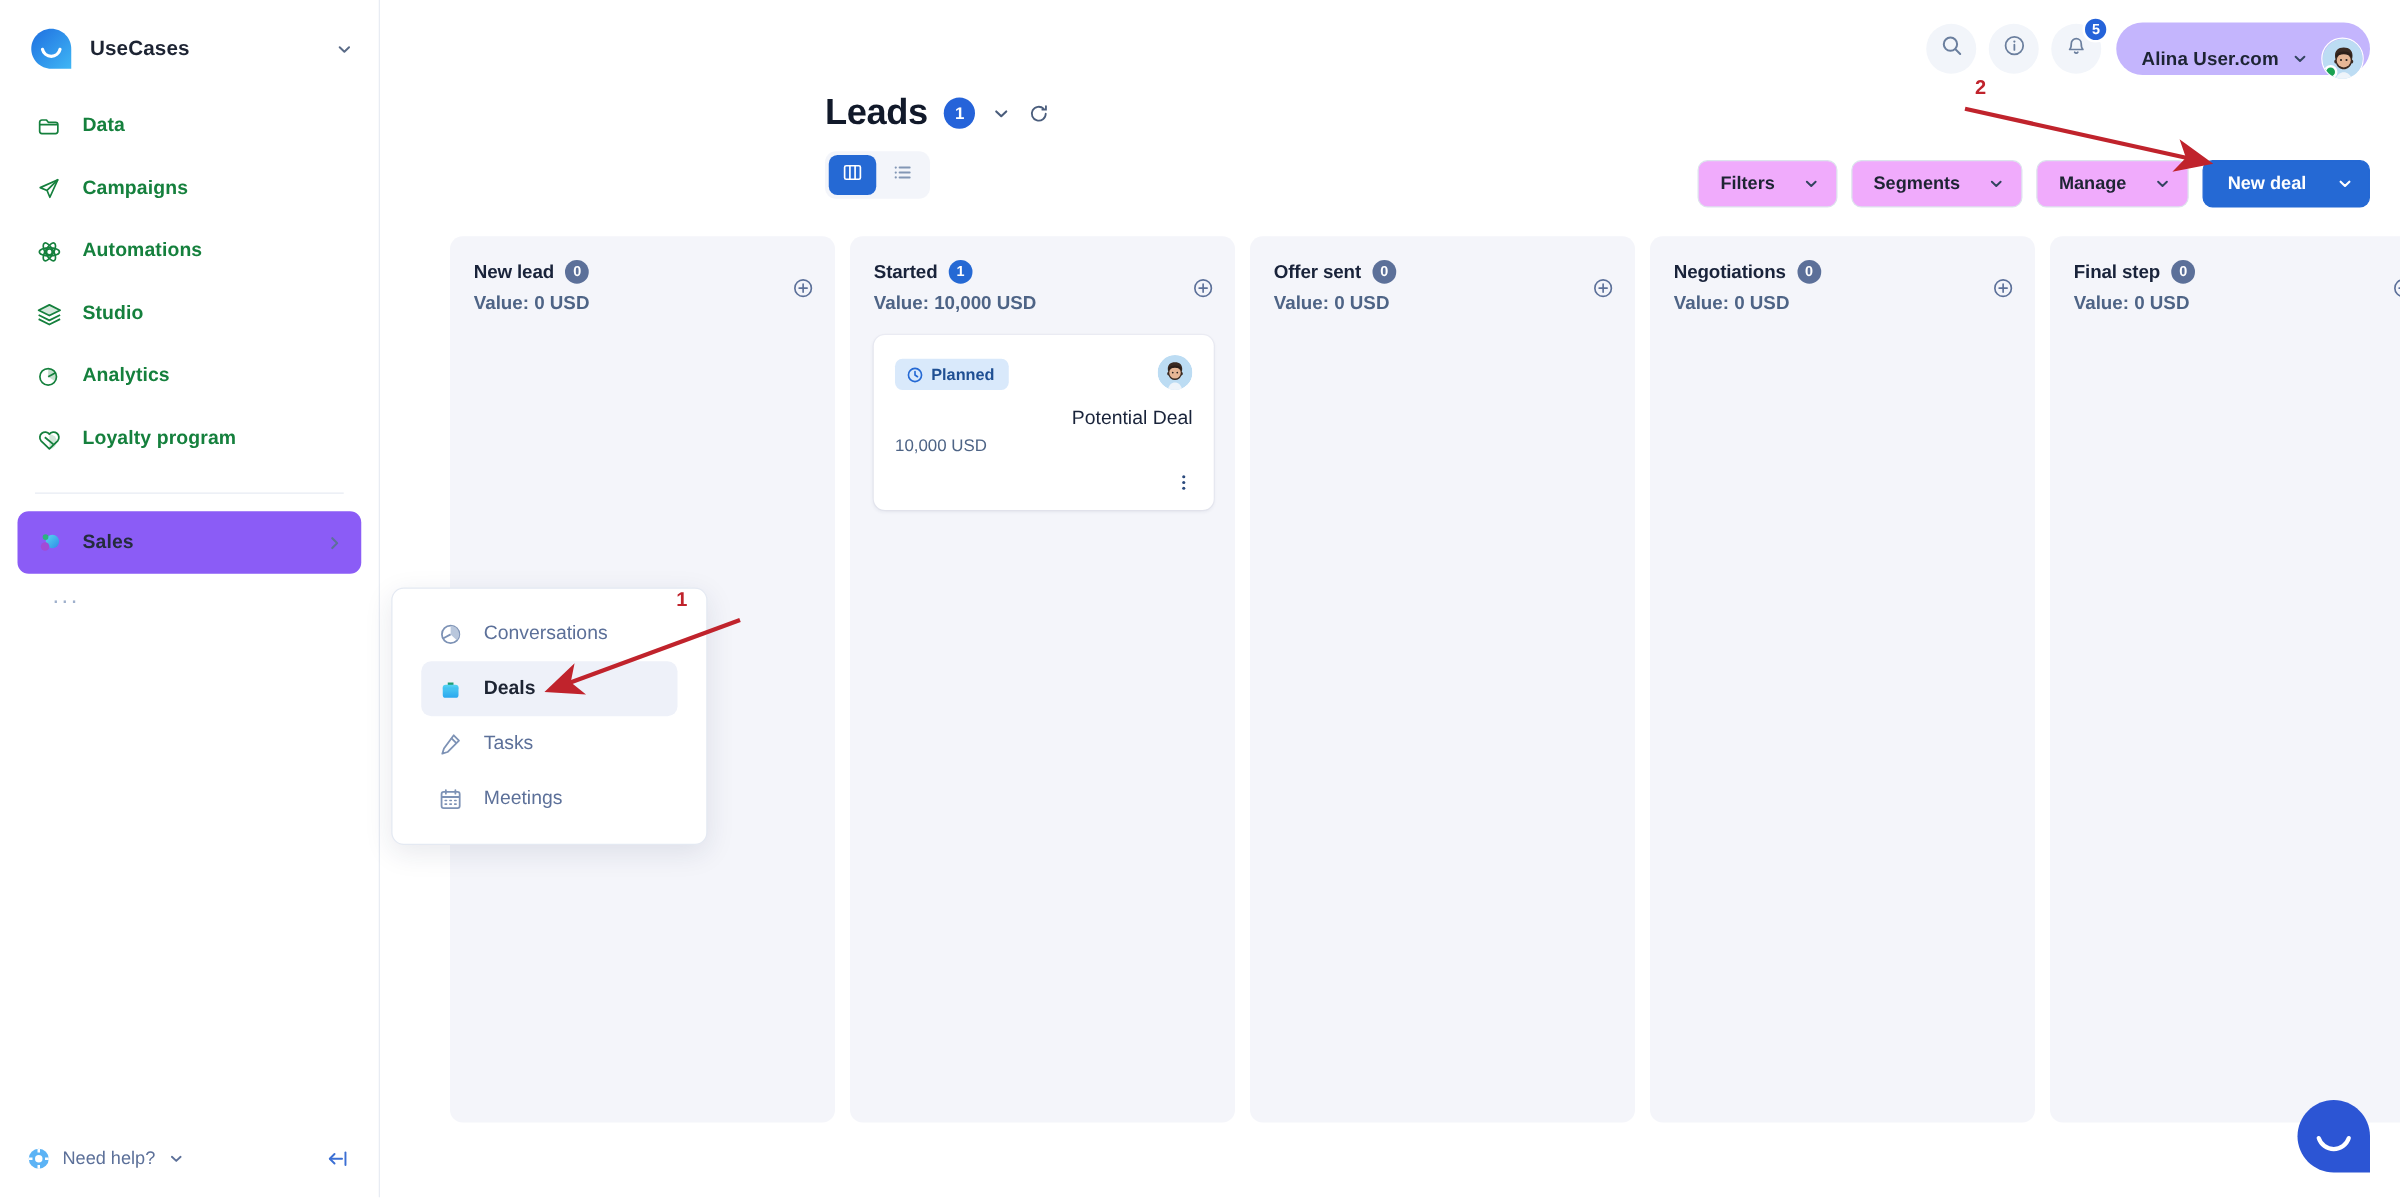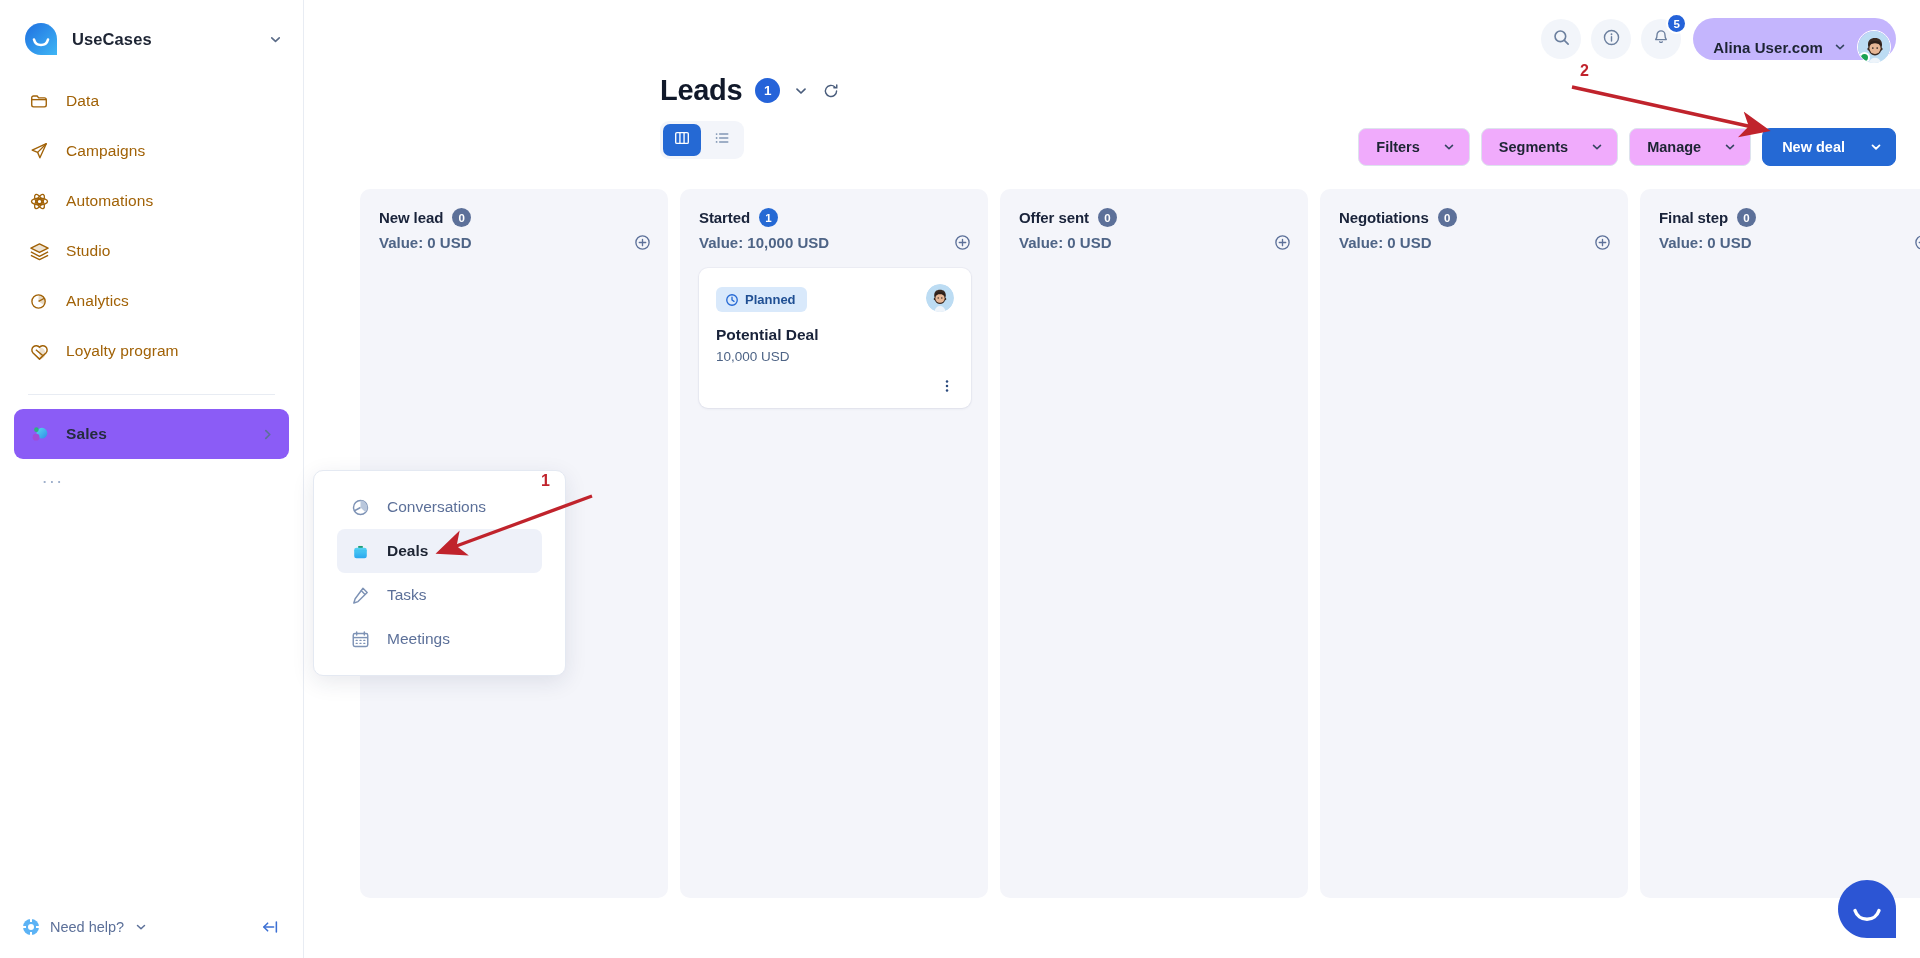--- a/index.html
+++ b/index.html
@@ -29,21 +29,21 @@
     font-size: 16.5px; font-weight: 700; color: #1d2433;
     letter-spacing: .1px; flex: 1;
   }
   .brand-caret { color: #5a6b87; display: flex; align-items: center; cursor: pointer; }
 
   .nav { padding: 4px 14px 0 14px; }
   .nav-item {
     display: flex; align-items: center; gap: 16px;
     height: 50px; padding: 0 14px;
     border-radius: 9px; cursor: pointer;
-    color: #a16207; font-size: 15.5px; font-weight: 400;
+    color: #15803d; font-size: 15.5px; font-weight: 700;
     letter-spacing: .1px;
   }
   .nav-item .nav-ico { width: 22px; height: 22px; flex: 0 0 22px; display: flex; align-items: center; justify-content: center; }
   .nav-item .nav-label { flex: 1; }
   .nav-item.active { background: #8b5cf6; color: #1d2433; font-weight: 600; }
   .nav-item.active .nav-label { color: #242c3d; }
   .nav-chevron { color: #5c7099; display: flex; align-items: center; }
 
   .nav-sep { height: 1px; background: #e8ecf3; margin: 18px 14px 14px 14px; }
   .nav-dots {
@@ -146,21 +146,21 @@
   
   .board {
     position: absolute; left: 56px; right: 0; top: 189px; bottom: 0;
     display: flex; gap: 12px; padding-right: 18px;
   }
   .col {
     width: 308px; flex: 0 0 308px;
     background: #f4f5fa; border-radius: 10px;
     height: 709px; padding: 19px 17px 0 19px;
   }
-  .col-head { display: flex; align-items: flex-end; }
+  .col-head { display: flex; align-items: center; }
   .col-titlewrap { flex: 1; }
   .col-titlerow { display: flex; align-items: center; gap: 9px; }
   .col-title { font-size: 15px; font-weight: 700; color: #19233a; letter-spacing: -.1px; }
   .col-count {
     min-width: 19px; height: 19px; border-radius: 10px;
     background: #5c7099; color: #fff; font-size: 11.5px; font-weight: 700;
     display: flex; align-items: center; justify-content: center; padding: 0 5px;
   }
   .col-count.blue { background: #2569d4; }
   .col-value { margin-top: 7px; font-size: 15px; color: #4f6party; color:#4e6casting; color: #4e6486; font-weight: bold; }
@@ -179,21 +179,21 @@
     display: inline-flex; align-items: center; gap: 6px;
     height: 25px; padding: 0 11px 0 9px; border-radius: 6px;
     background: #d9e9fb; color: #1f4f93;
     font-size: 13px; font-weight: 700;
   }
   .status-badge .sb-ico { display: flex; align-items: center; color: #2569d4; }
   .dc-avatar {
     margin-left: auto; width: 28px; height: 28px; border-radius: 50%;
     overflow: hidden; flex: 0 0 28px;
   }
-  .deal-name { margin-top: 14px; font-size: 15.5px; font-weight: 700; color: #19233a; }
+  .deal-name { margin-top: 14px; font-size: 15.5px; font-weight: 400; color: #19233a; text-align: right; }
   .deal-value { margin-top: 5px; font-size: 13.5px; color: #4e6486; }
   .dc-menu {
     position: absolute; right: 16px; bottom: 14px;
     color: #2b4a7d; cursor: pointer; display: flex; align-items: center;
   }
 
   
   .flyout {
     position: absolute; left: 313px; top: 470px;
     width: 253px; background: #ffffff;

